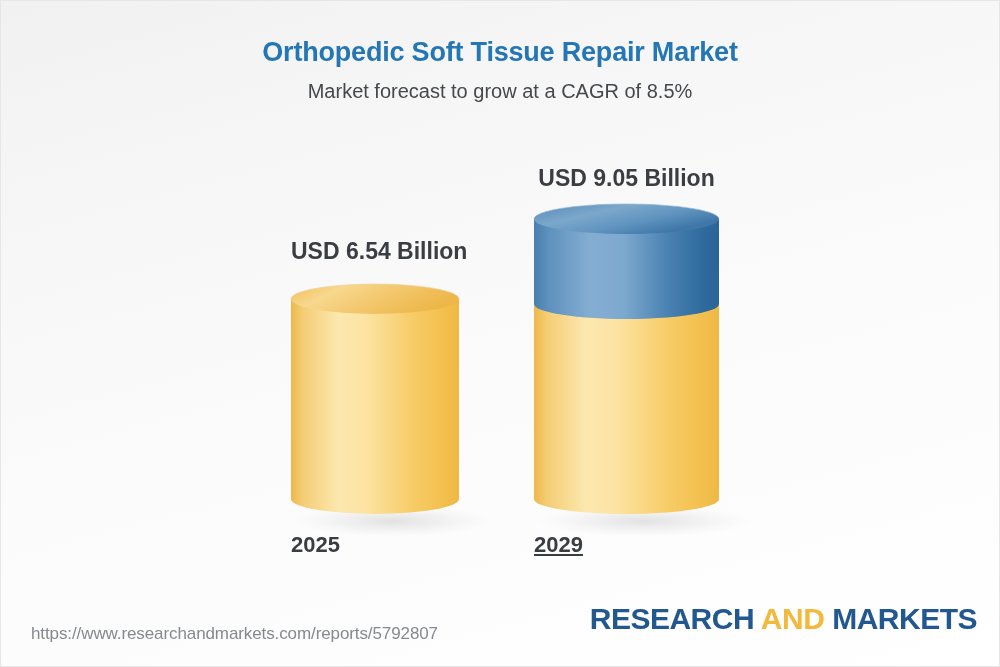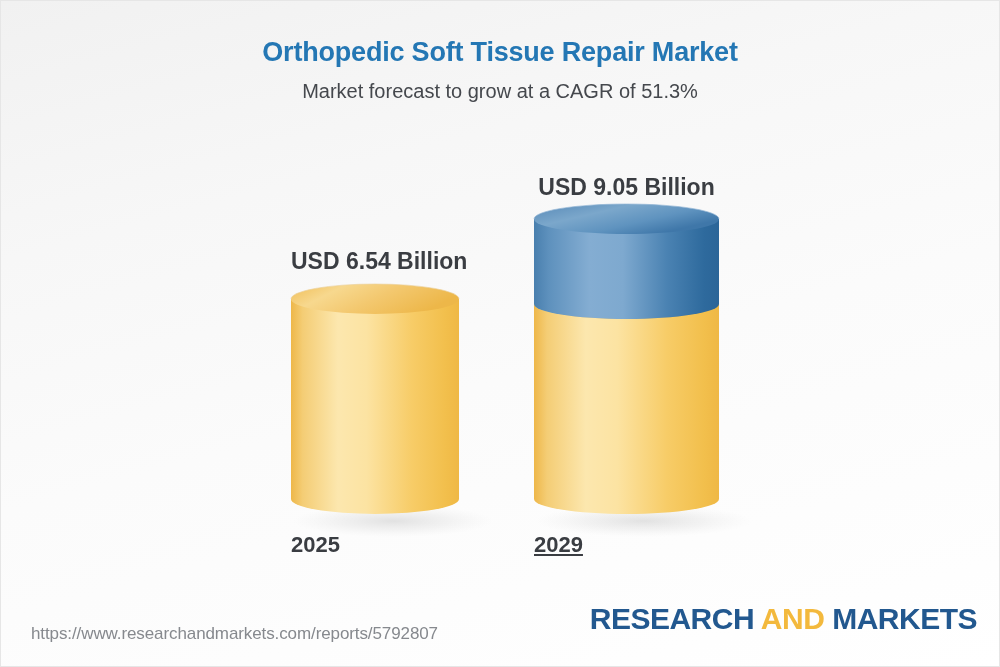--- a/index.html
+++ b/index.html
@@ -118,21 +118,21 @@
     white-space: nowrap;
   }
 </style>
 </head>
 <body>
 
 <div class="canvas">
 
   <div class="header">
     <div class="chart-title">Orthopedic Soft Tissue Repair Market</div>
-    <div class="chart-subtitle">Market forecast to grow at a CAGR of 51.3%</div>
+    <div class="chart-subtitle">Market forecast to grow at a CAGR of 8.5%</div>
   </div>
 
   <div class="plot">
 
     <svg width="1000" height="667" viewBox="0 0 1000 667" style="position:absolute;left:0;top:0;">
       <defs>
 
         <linearGradient id="yellowBody" x1="0" y1="0" x2="1" y2="0">
           <stop offset="0%" stop-color="#eeb749"></stop>
           <stop offset="7%" stop-color="#f4cd75"></stop>
@@ -198,26 +198,26 @@
 
         <path d="M 533 218 L 533 303 A 92.5 15 0 0 0 718 303 L 718 218 Z" fill="url(#blueBody)"></path>
 
         <ellipse cx="625.5" cy="218" rx="92.5" ry="15" fill="url(#blueTop)"></ellipse>
 
         <path d="M 533 218 A 92.5 15 0 0 1 718 218" fill="none" stroke="#94b6d6" stroke-width="0.8" opacity="0.85"></path>
       </g>
     </svg>
 
     <div class="cyl-group" style="left:290px; top:0; width:168px;">
-      <div class="value-label" style="top:247px;">USD 6.54 Billion</div>
+      <div class="value-label" style="top:237px;">USD 6.54 Billion</div>
       <div class="cat-label" style="top:531px;">2025</div>
     </div>
 
     <div class="cyl-group" style="left:533px; top:0; width:185px;">
-      <div class="value-label" style="top:173px;">USD 9.05 Billion</div>
+      <div class="value-label" style="top:164px;">USD 9.05 Billion</div>
       <div class="cat-label" style="top:531px;text-decoration:underline;">2029</div>
     </div>
 
   </div>
 
   <div class="footer-url">https://www.researchandmarkets.com/reports/5792807</div>
 
   <div class="logo">
     <div class="logo-main"><span>RESEARCH </span><span class="logo-and">AND</span><span> MARKETS</span></div>
   </div>

